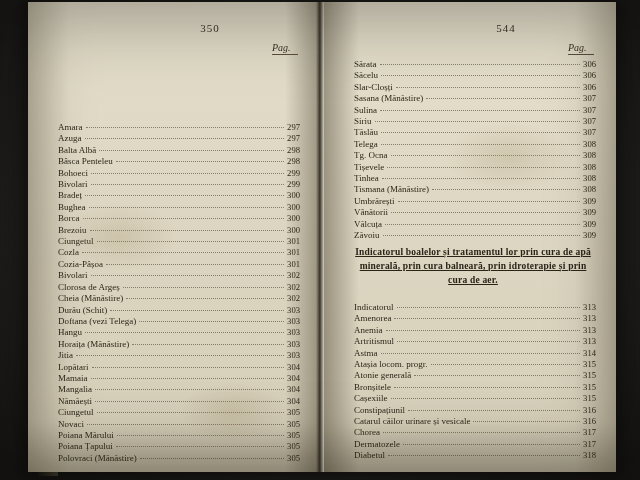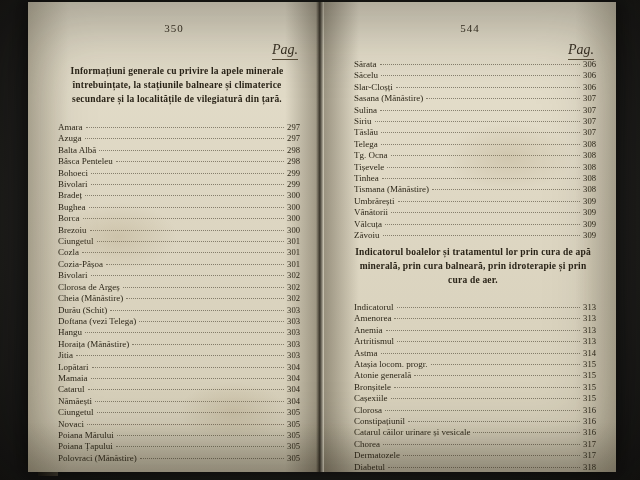--- a/index.html
+++ b/index.html
@@ -44,27 +44,28 @@
   }
   
   .cover-left{
     position:absolute;left:10px;top:0;width:20px;height:474px;
     background:linear-gradient(90deg,#15130f,#3a342a);
   }
 
   .inner{
     position:absolute;left:0;top:0;right:0;bottom:0;
     color:#2b2519;
+    padding-left:36px;
   }
   .folio{
     position:absolute;top:20px;width:100%;text-align:center;
     font-size:11px;letter-spacing:1px;color:#3a3225;
   }
   .pag-head{
-    position:absolute;right:22px;top:40px;font-size:14px;
+    position:absolute;right:22px;top:40px;font-size:10px;
     font-style:italic;color:#3a3225;
   }
   .pag-head .rule{
     display:block;border-bottom:1px solid #5a4f3a;width:26px;margin-top:1px;
   }
   .heading{
     position:absolute;left:30px;right:24px;
     text-align:center;font-weight:bold;font-size:9.5px;line-height:14px;
     letter-spacing:.2px;color:#2a2418;
   }
@@ -105,21 +106,20 @@
   <div class="book">
     <div class="cover-left"></div>
 
     <div class="page left">
       <div class="inner">
         <div class="folio">350</div>
         <div class="pag-head">
           <span>Pag.</span>
           <span class="rule"></span>
         </div>
-        <div class="heading" style="top:62px;">Informațiuni generale cu privire la apele minerale întrebuințate, la stațiunile balneare și climaterice secundare și la localitățile de vilegiatură din țară.</div>
         <div class="entries" id="left-entries" style="top:120px;">
             <div class="entry">
               <span class="name">Amara</span>
               <span class="dots"></span>
               <span class="pg">297</span>
             </div>
             <div class="entry">
               <span class="name">Azuga</span>
               <span class="dots"></span>
               <span class="pg">297</span>
@@ -223,21 +223,21 @@
               <span class="name">Lopătari</span>
               <span class="dots"></span>
               <span class="pg">304</span>
             </div>
             <div class="entry">
               <span class="name">Mamaia</span>
               <span class="dots"></span>
               <span class="pg">304</span>
             </div>
             <div class="entry">
-              <span class="name">Catarul</span>
+              <span class="name">Mangalia</span>
               <span class="dots"></span>
               <span class="pg">304</span>
             </div>
             <div class="entry">
               <span class="name">Nămăești</span>
               <span class="dots"></span>
               <span class="pg">304</span>
             </div>
             <div class="entry">
               <span class="name">Ciungetul</span>
@@ -353,21 +353,21 @@
               <span class="name">Vălcuța</span>
               <span class="dots"></span>
               <span class="pg">309</span>
             </div>
             <div class="entry">
               <span class="name">Zăvoiu</span>
               <span class="dots"></span>
               <span class="pg">309</span>
             </div>
           </div>
-        <div class="heading" style="top:243px;">Indicatorul boalelor și tratamentul lor prin cura de apă minerală, prin cura balneară, prin idroterapie și prin cura de aer.</div>
+        <div class="heading" style="top:243px;text-decoration:underline;">Indicatorul boalelor și tratamentul lor prin cura de apă minerală, prin cura balneară, prin idroterapie și prin cura de aer.</div>
         <div class="entries" id="right-entries-bottom" style="top:300px;">
             <div class="entry">
               <span class="name">Indicatorul</span>
               <span class="dots"></span>
               <span class="pg">313</span>
             </div>
             <div class="entry">
               <span class="name">Amenorea</span>
               <span class="dots"></span>
               <span class="pg">313</span>
@@ -399,25 +399,20 @@
             </div>
             <div class="entry">
               <span class="name">Bronșitele</span>
               <span class="dots"></span>
               <span class="pg">315</span>
             </div>
             <div class="entry">
               <span class="name">Cașexiile</span>
               <span class="dots"></span>
               <span class="pg">315</span>
-            </div>
-            <div class="entry">
-              <span class="name">Clorosa</span>
-              <span class="dots"></span>
-              <span class="pg">316</span>
             </div>
             <div class="entry">
               <span class="name">Constipațiunil</span>
               <span class="dots"></span>
               <span class="pg">316</span>
             </div>
             <div class="entry">
               <span class="name">Catarul căilor urinare și vesicale</span>
               <span class="dots"></span>
               <span class="pg">316</span>

